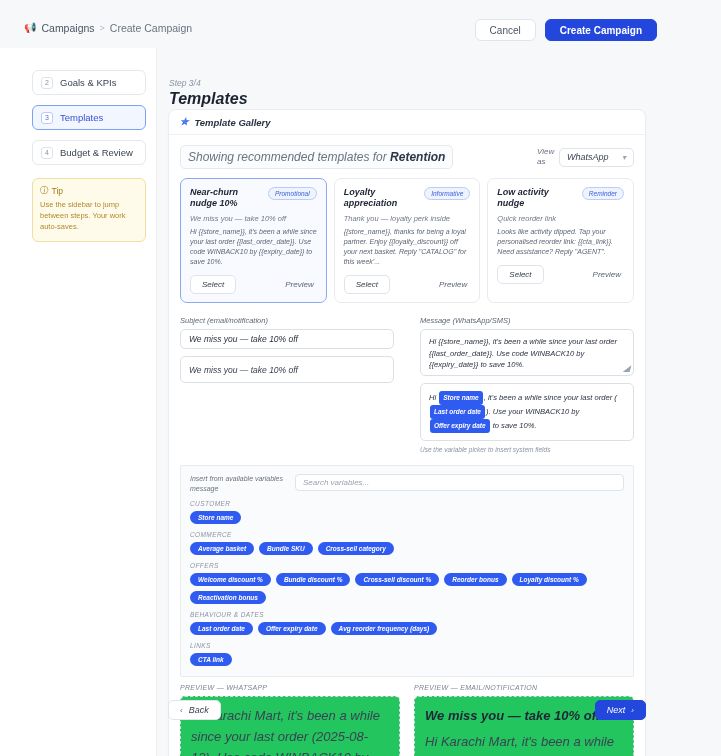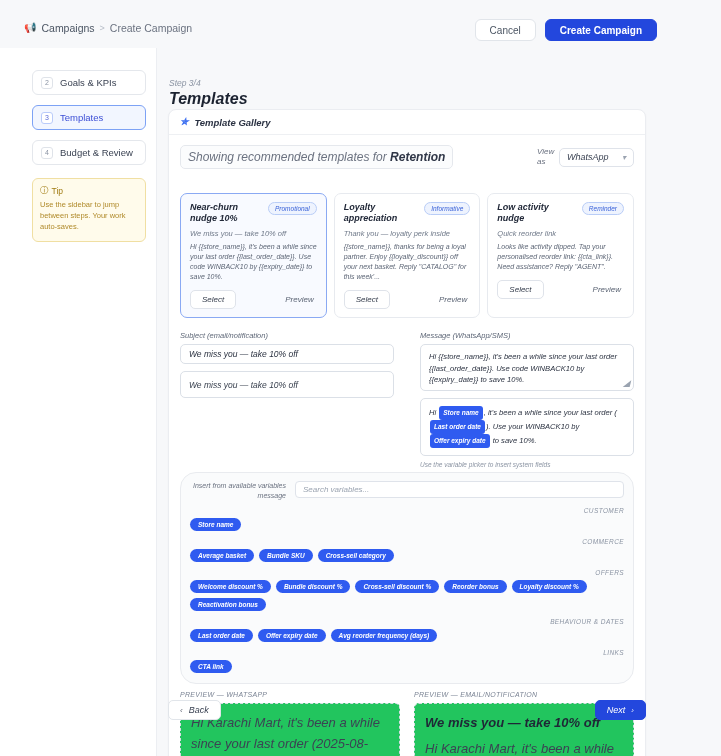--- a/index.html
+++ b/index.html
@@ -93,21 +93,21 @@
   .viewas { display: flex; align-items: center; }
   .viewas-label { font-size: 8px; color: #6b7280; width: 22px; line-height: 1.25; }
   .select {
     border: 1px solid #dfe3ea; border-radius: 5px; background: #fff; height: 19px; width: 75px;
     font-size: 9px; color: #3b4353; display: flex; align-items: center;
     justify-content: space-between; padding: 0 7px; cursor: pointer;
   }
   .chev { color: #9aa3b0; font-size: 8px; }
 
   
-  .tpl-row { display: flex; gap: 7px; margin-top: 24px; }
+  .tpl-row { display: flex; gap: 7px; margin-top: 9px; }
   .tpl {
     flex: 1; border: 1px solid #e7eaef; border-radius: 7px; background: #fff;
     padding: 8px 9px 8px 9px; min-height: 83px; position: relative;
   }
   .tpl.selected { border: 1.5px solid #8aa9f3; background: #f8faff; }
   .tpl-head { display: flex; align-items: flex-start; justify-content: space-between; gap: 5px; }
   .tpl-name { font-size: 9px; font-weight: bold; color: #212838; line-height: 1.2; }
   .badge {
     font-size: 6.5px; border-radius: 9px; padding: 2px 6px; white-space: nowrap;
     border: 1px solid #b9cdf7; color: #3b63d8; background: #eef3fe;
@@ -144,22 +144,22 @@
   }
   .vchip {
     display: inline-block; background: #2f5bf0; color: #fff; border-radius: 3px;
     font-size: 6.5px; font-weight: bold; padding: 1px 4px; vertical-align: middle;
     margin: 0 1px;
   }
   .hint { font-size: 6.5px; color: #8b94a3; margin-top: 5px; }
 
   
   .varpanel {
-    border: 1px solid #e9ebef; border-radius: 16px; background: #fafbfc;
-    margin-top: 4px; padding: 8px 9px 10px 9px; text-align: right;
+    border: 1px solid #e9ebef; border-radius: 2px; background: #fafbfc;
+    margin-top: 12px; padding: 8px 9px 10px 9px;
   }
   .var-top { display: flex; align-items: flex-start; gap: 9px; }
   .var-top-label { font-size: 7px; color: #6b7280; width: 96px; line-height: 1.35; flex: none; }
   .search {
     flex: 1; height: 17px; border: 1px solid #dfe3ea; border-radius: 4px; background: #fff;
     font-size: 8px; color: #9aa3b0; padding: 0 7px; display: flex; align-items: center;
   }
   .group-label { font-size: 6.5px; color: #8b94a3; letter-spacing: .4px; margin: 7px 0 4px 0; }
   .chips { display: flex; flex-wrap: wrap; gap: 5px; }
   .chip {

